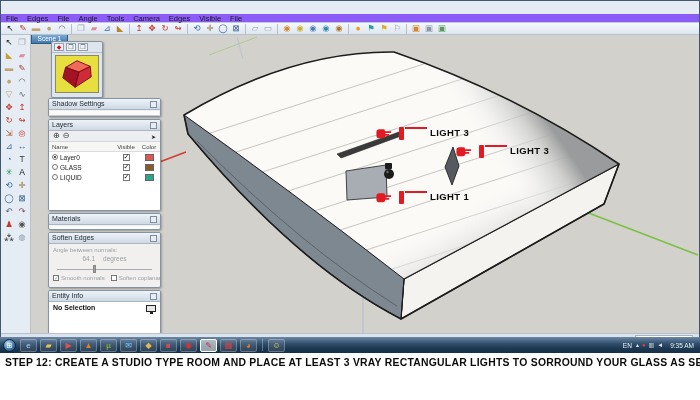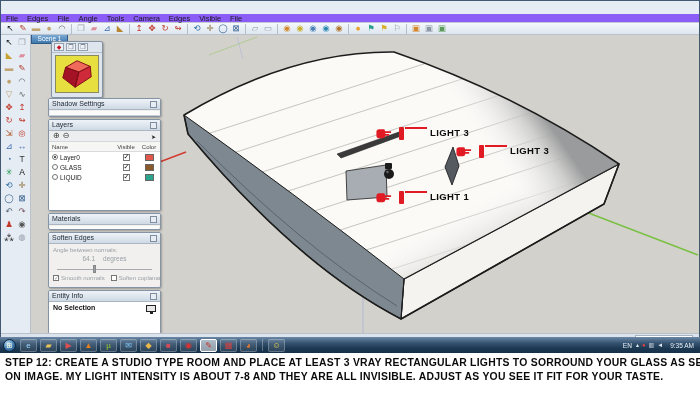--- a/index.html
+++ b/index.html
@@ -465,16 +465,15 @@
           <span class="icon" style="color: rgb(224, 64, 64);">●</span>
           <span class="icon">▥</span>
           <span class="icon">◄</span>
         </span>
       <span class="clock">9:35 AM</span>
     </div>
   </div>
 
   <div class="caption">
     <div class="caption-line">STEP 12: CREATE A STUDIO TYPE ROOM AND PLACE AT LEAST 3 VRAY RECTANGULAR LIGHTS TO SORROUND YOUR GLASS AS SEEN</div>
-    <div class="caption-line">ON IMAGE. MY LIGHT INTENSITY IS ABOUT 7-8 AND THEY ARE ALL INVISIBLE. ADJUST AS YOU SEE IT FIT FOR YOUR TASTE.</div>
   </div>
 
 </div>
 
 </body></html>

